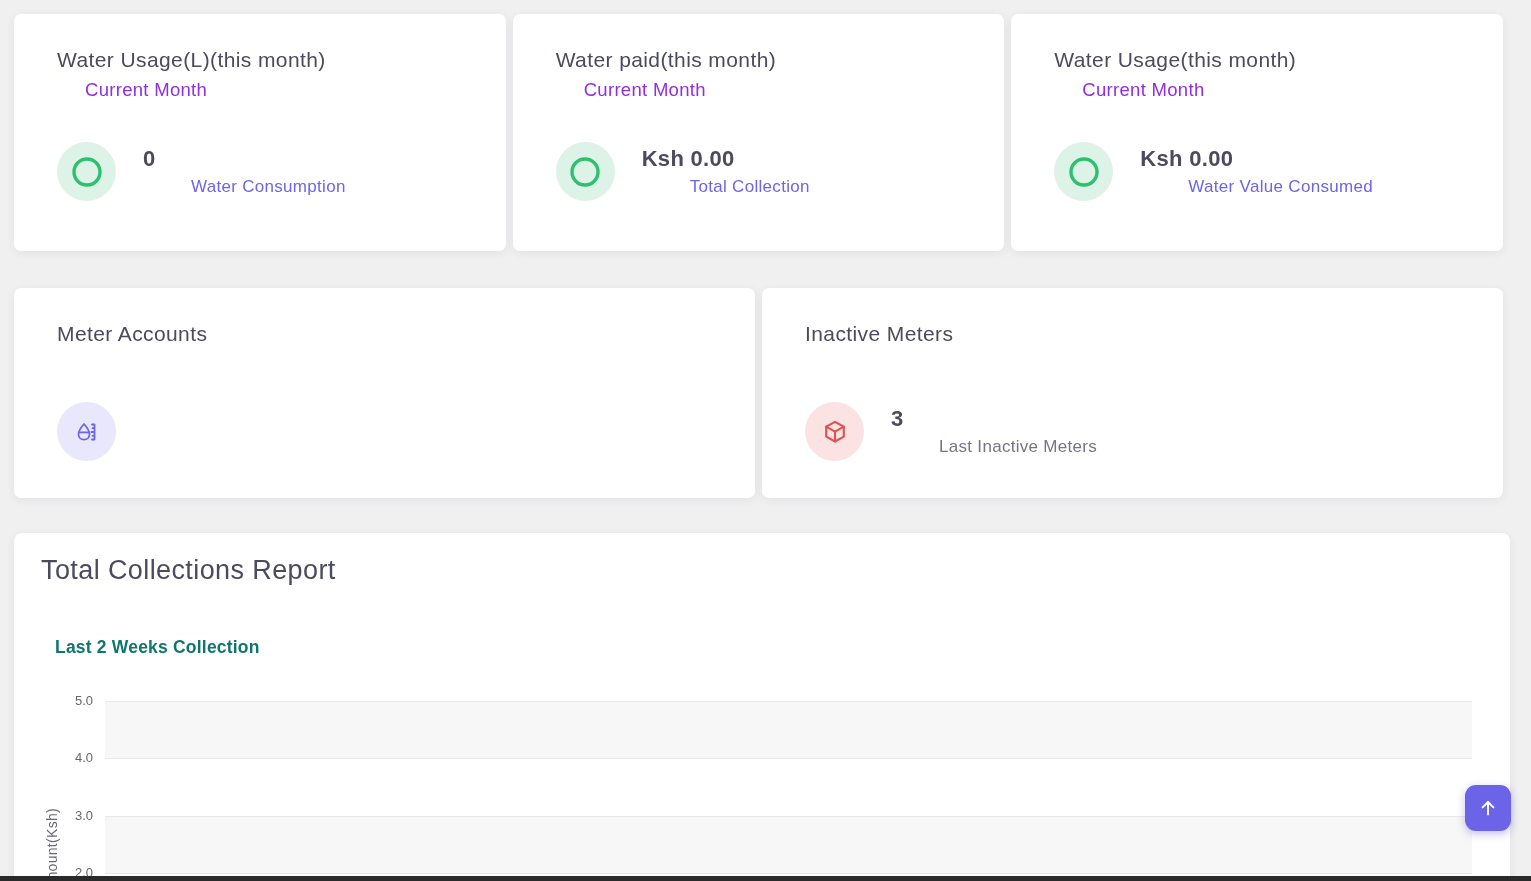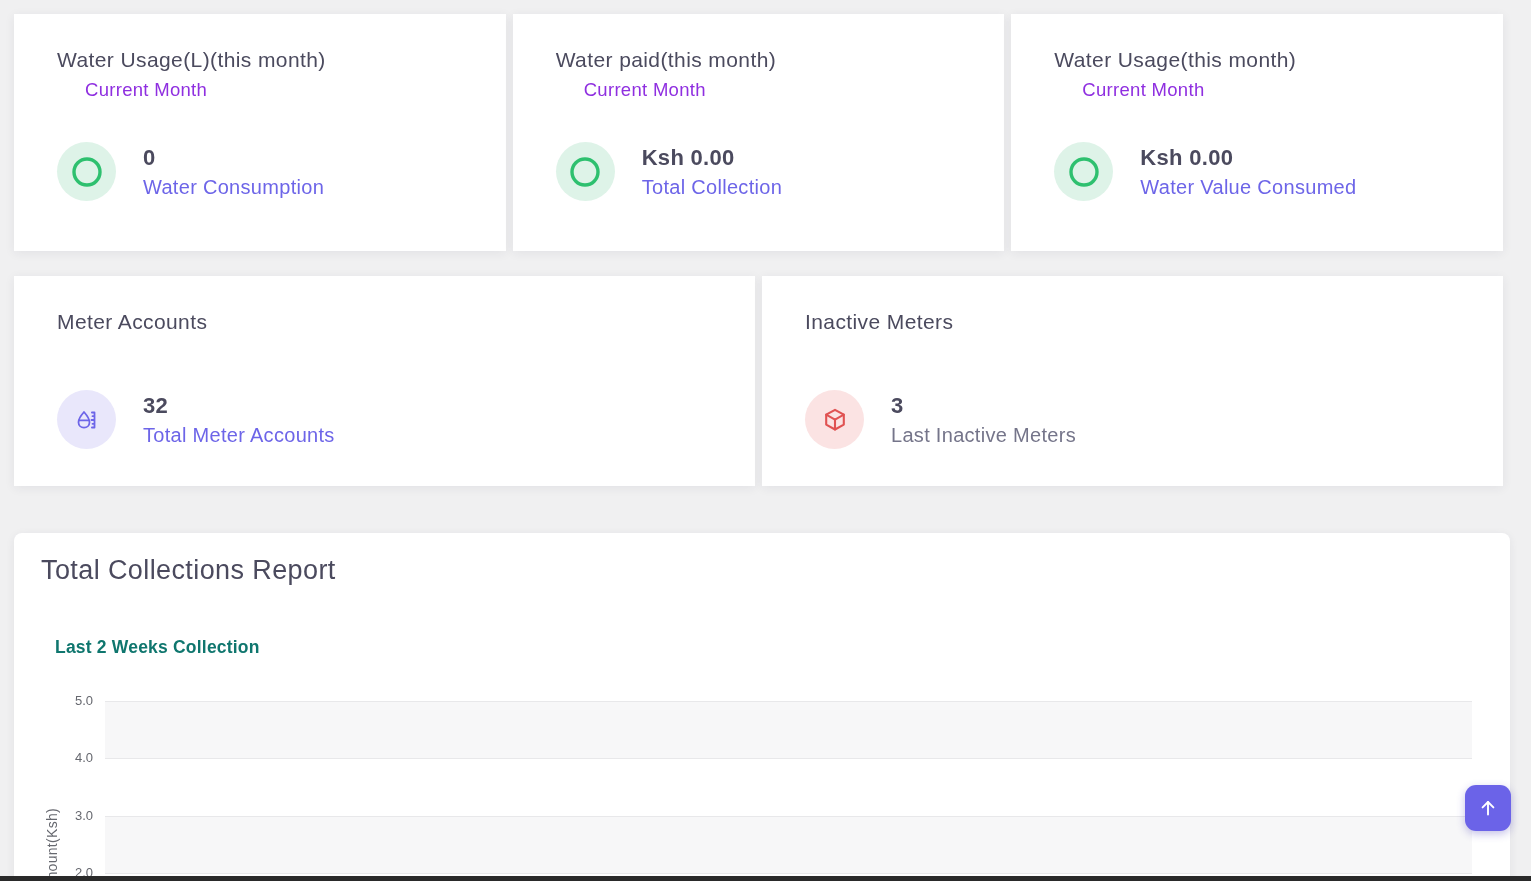--- a/index.html
+++ b/index.html
@@ -8,23 +8,23 @@
     background:#f0f0f1;
     font-family:"Liberation Sans", sans-serif;
     position:relative;
     color:#4b4a5e;
   }
   .cards-row {
     position:absolute; left:14px; width:1489px;
     display:flex; gap:7px;
   }
   .row1 { top:14px; }
-  .row2 { top:276px;justify-content:flex-end; }
+  .row2 { top:288px;justify-content:flex-end; }
   .card {
-    background:#ffffff; border-radius:0;
+    background:#ffffff; border-radius:7px;
     box-shadow:0 2px 10px rgba(40,40,70,0.07);
     flex:1;
   }
   .stat-card { padding:34px 43px 0 43px; }
   .row1 .stat-card { height:237px; }
   .row2 .stat-card { height:210px; }
   .card-title {
     font-size:21px; letter-spacing:.4px; color:#4b4a5e; font-weight:400;
   }
   .card-subtitle {
@@ -35,21 +35,21 @@
   .row2 .stat-line { margin-top:56px; }
   .icon-circle {
     width:59px; height:59px; border-radius:50%;
     display:flex; align-items:center; justify-content:center; flex:0 0 59px;
   }
   .ic-green  { background:#def3e8; }
   .ic-purple { background:#e9e7fb; }
   .ic-teal   { background:#dcf6fa; }
   .ic-red    { background:#fbe3e3; }
   .stat-value { font-size:22px; font-weight:bold; color:#4b4a5e; letter-spacing:.3px; }
-  .stat-label { font-size:20px; letter-spacing:.3px; margin-top:5px; }
+  .stat-label { font-size:17px; letter-spacing:.3px; margin-top:5px;margin-left:48px; }
   .lbl-indigo { color:#6d65e8; }
   .lbl-gray   { color:#75758a; }
 
   
   .report-card {
     position:absolute; top:533px; left:14px; width:1496px; height:360px;
     background:#fff; border-radius:8px;
     box-shadow:0 2px 10px rgba(40,40,70,0.07);
   }
   .report-title {
@@ -148,24 +148,20 @@
   <div class="card stat-card">
     <div class="card-title">Meter Accounts</div>
     <div class="stat-line">
       <span class="icon-circle ic-purple">
         <svg width="30" height="30" viewBox="0 0 30 30" fill="none" stroke="#6d65e8" stroke-width="1.8" stroke-linecap="round" stroke-linejoin="round">
           <path d="M12 7 C12 7 6.5 13.2 6.5 17.2 C6.5 20.4 9 22.7 12 22.7 C15 22.7 17.5 20.4 17.5 17.2 C17.5 13.2 12 7 12 7 Z"></path>
           <path d="M7.4 15.3 L16.6 15.3"></path>
           <path d="M22.5 7.5 L22.5 22.5 M22.5 7.5 h-2.6 M22.5 22.5 h-2.6 M22.5 11.2 h-2 M22.5 15 h-3 M22.5 18.8 h-2"></path>
         </svg>
       </span>
-      <div>
-        <div class="stat-value">32</div>
-        <div class="stat-label lbl-indigo">Total Meter Accounts</div>
-      </div>
     </div>
   </div>
 
 
   <div class="card stat-card">
     <div class="card-title">Inactive Meters</div>
     <div class="stat-line">
       <span class="icon-circle ic-red">
         <svg width="30" height="30" viewBox="0 0 30 30" fill="none" stroke="#e05252" stroke-width="2.1" stroke-linecap="round" stroke-linejoin="round">
           <path d="M15 4.8 L23.8 9.7 L23.8 19.6 L15 24.5 L6.2 19.6 L6.2 9.7 Z"></path>

